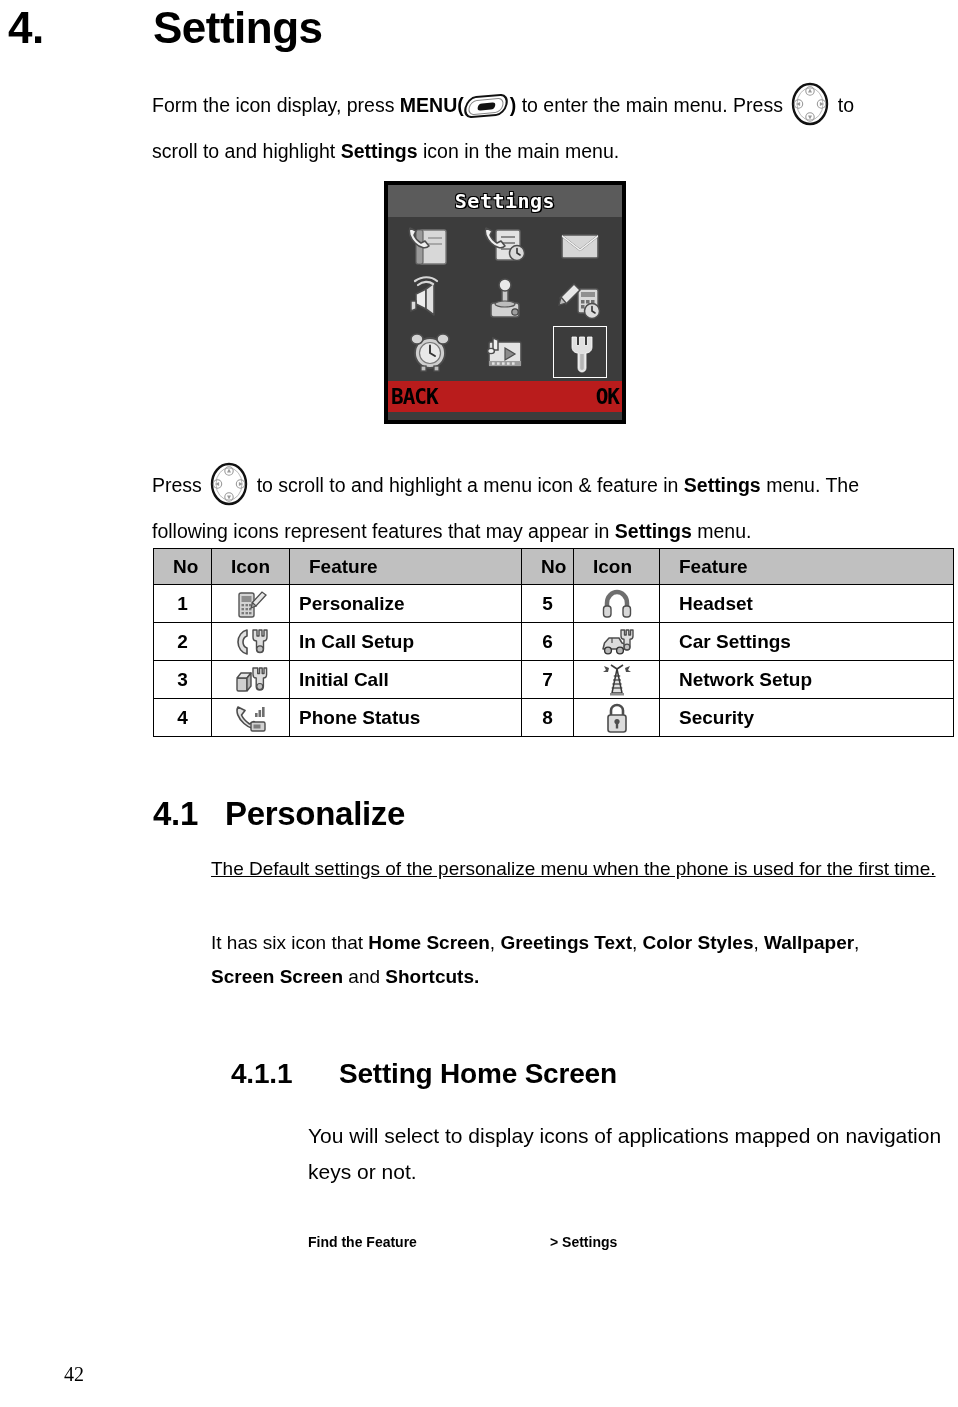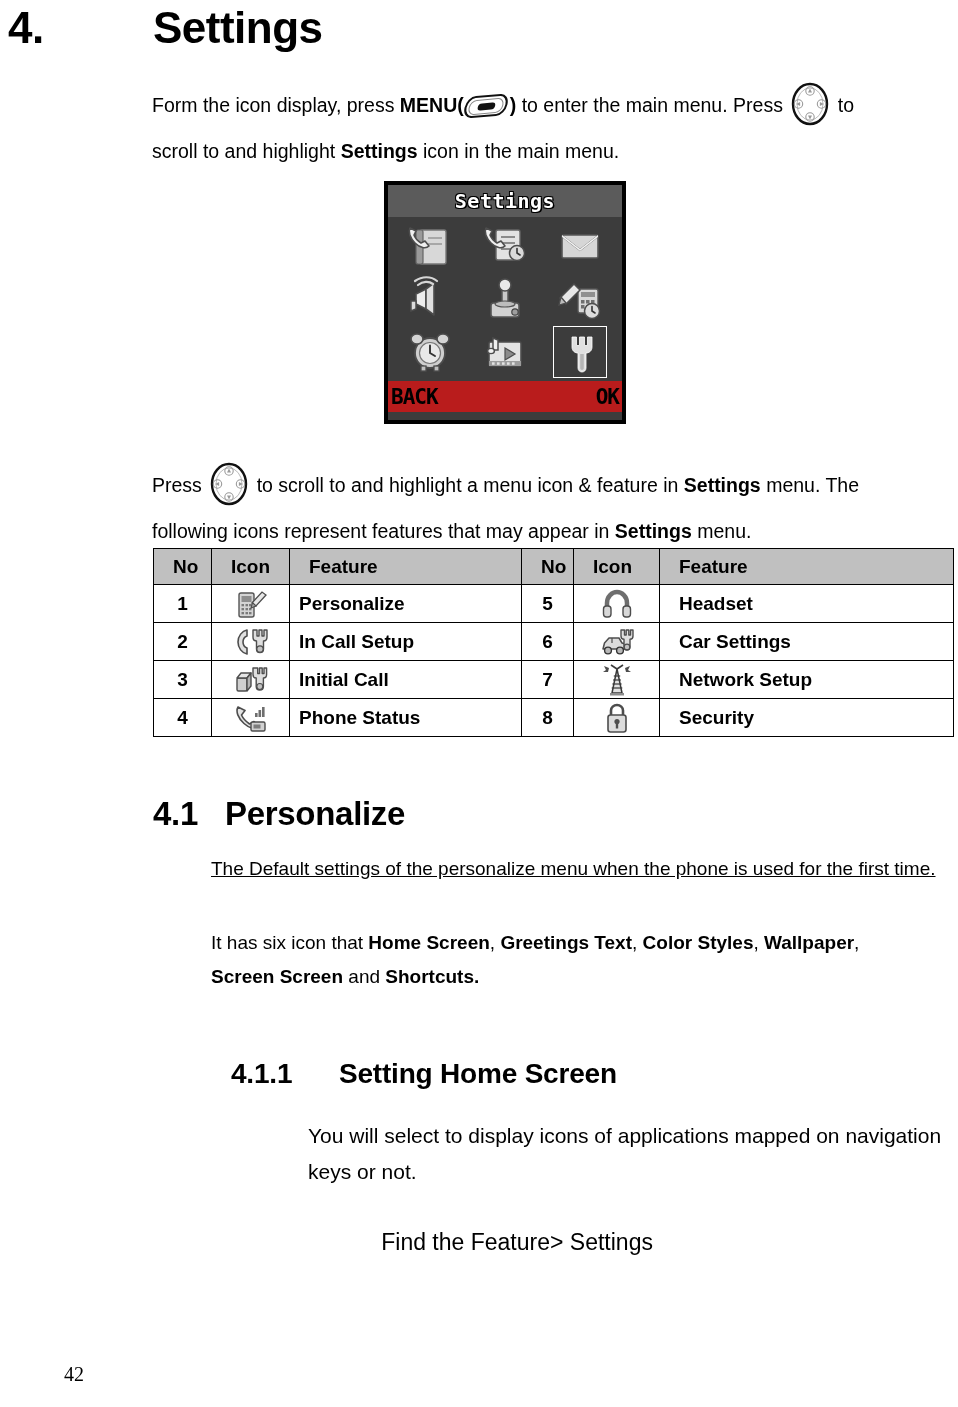--- a/index.html
+++ b/index.html
@@ -255,23 +255,22 @@
     line-height: 36px;
     width: 645px;
   }
 
   
   .find-block {
     position: absolute;
     left: 308px;
     top: 1222px;
     width: 640px;
-    font-size: 23px;
-    font-weight: normal;
-    text-align: right;
+    font-size: 14px;
+    font-weight: bold;
   }
   .find-row1 {
     display: flex;
     align-items: center;
     height: 40px;
   }
   .ff-label { width: 242px; }
   .ff-menu  { width: 180px; white-space: nowrap; }
   .ff-path  { }
   .find-row2, .find-row3 {

